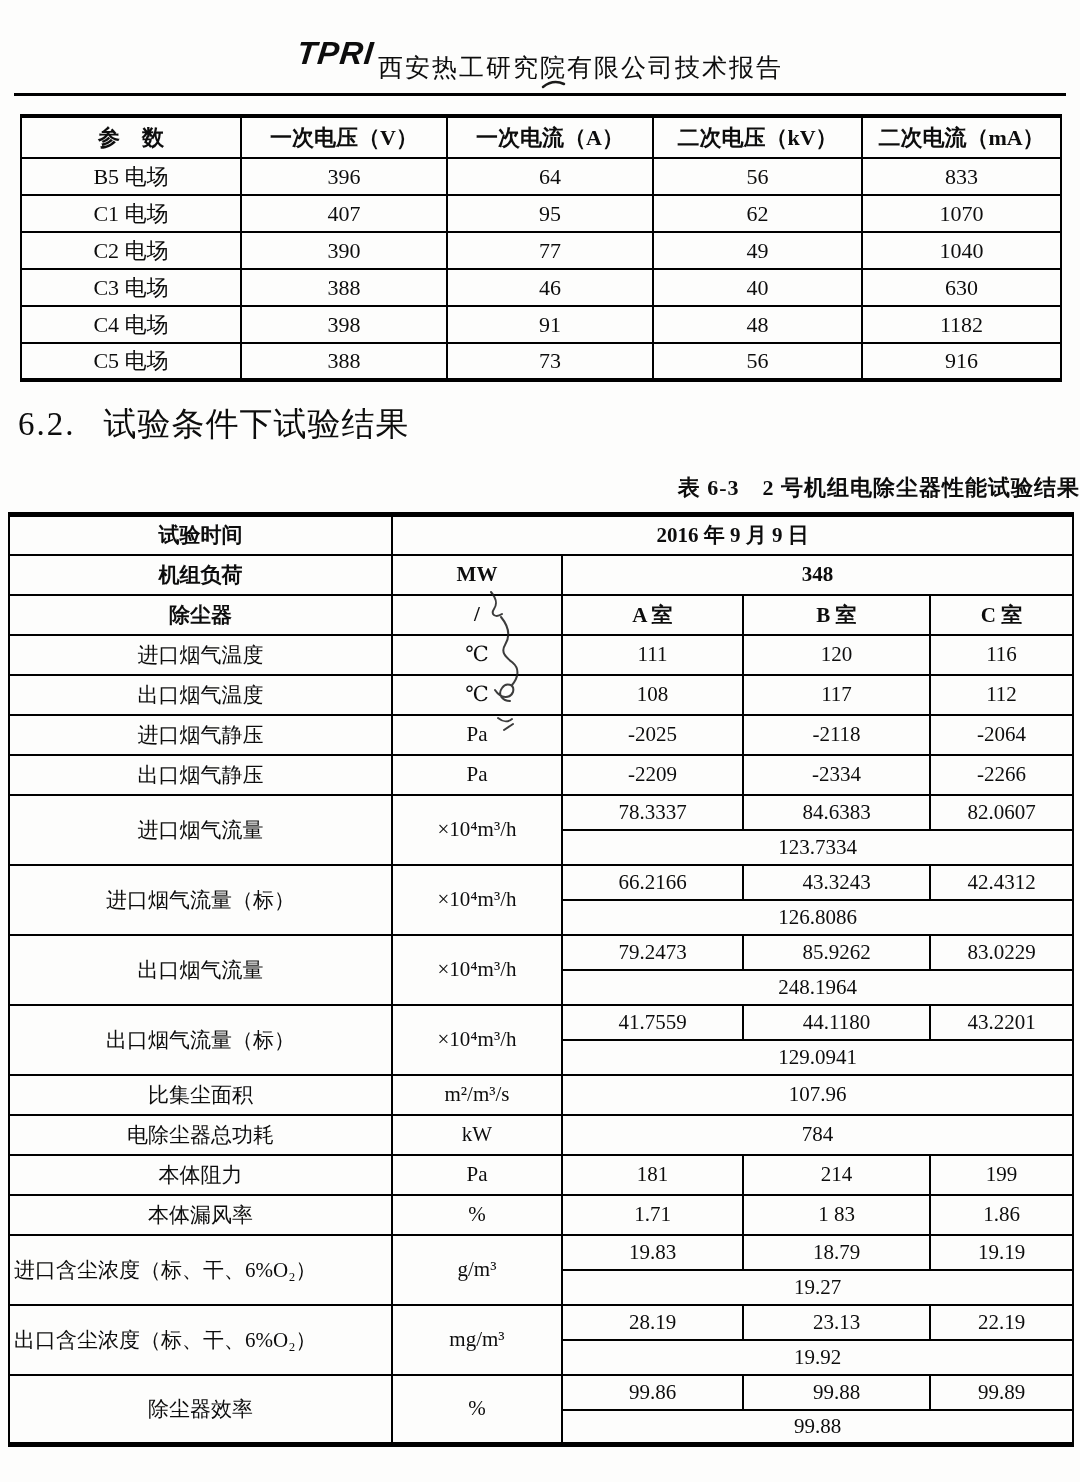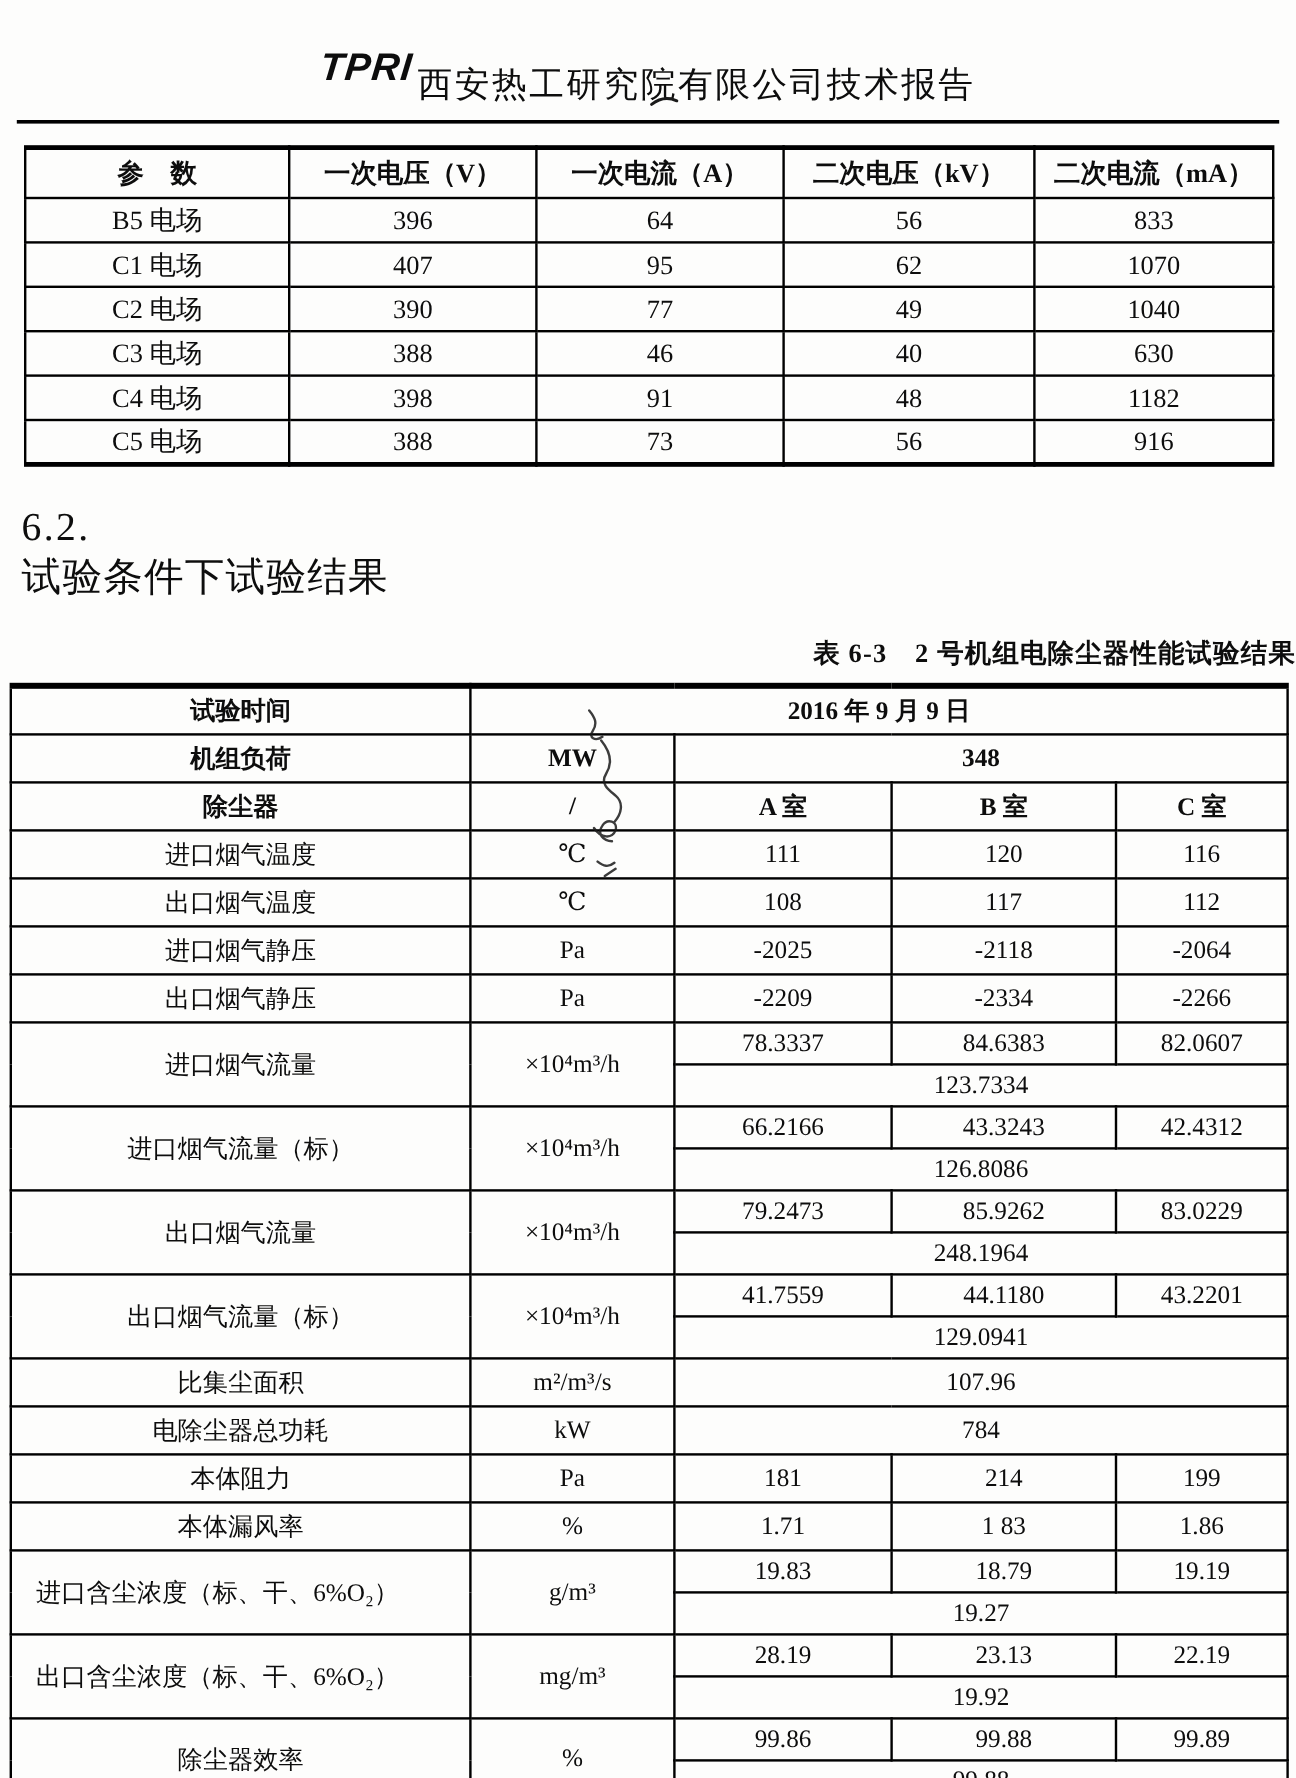--- a/index.html
+++ b/index.html
@@ -25,21 +25,21 @@
   }
   .tpri-logo {
     font-family: "Liberation Sans", "DejaVu Sans", sans-serif;
     font-weight: 800;
     font-style: italic;
     font-size: 32px;
     letter-spacing: 1px;
     transform: skewX(-6deg);
   }
   .header-title {
-    font-size: 29px;
+    font-size: 25px;
     letter-spacing: 2px;
     margin-top: 29px;
   }
   .header-rule {
     margin: 9px 14px 0 14px;
     border-top: 3px solid #000;
   }
 
   
   table { border-collapse: collapse; table-layout: fixed; }
@@ -54,27 +54,26 @@
   .t1 th, .t1 td {
     border: 2px solid #000;
     padding: 0 4px;
     height: 37px;
     font-weight: normal;
   }
   .t1 thead th { height: 42px; font-weight: bold; }
 
   
   .section-heading {
-    margin: 33px 0 0 18px;
+    margin: 20px 0 0 18px;
     font-size: 33px;
     font-weight: normal;
     letter-spacing: 1px;
     display: flex;
     align-items: baseline;
-    flex-direction: column;
   }
   .section-heading .sec-num { margin-right: 28px; letter-spacing: 2px; }
 
   
   .t2-caption {
     margin-top: 26px;
     text-align: right;
     font-weight: bold;
     font-size: 22px;
     letter-spacing: 1px;
@@ -90,21 +89,21 @@
     border-top: 5px solid #000;
     border-bottom: 5px solid #000;
   }
   .t2 td {
     border: 2px solid #000;
     padding: 0 4px;
     height: 40px;
   }
   .t2 tr.hdr td { font-weight: bold; }
   .t2 td.sub { height: 35px; }
-  .t2 td.lbl-left { text-align: left; padding-left: 20px; }
+  .t2 td.lbl-left { text-align: left; padding-left: 4px; }
 
   
   .artifacts {
     position: absolute;
     left: 0; top: 0;
     width: 1080px; height: 1482px;
     pointer-events: none;
   }
 </style>
 </head>

